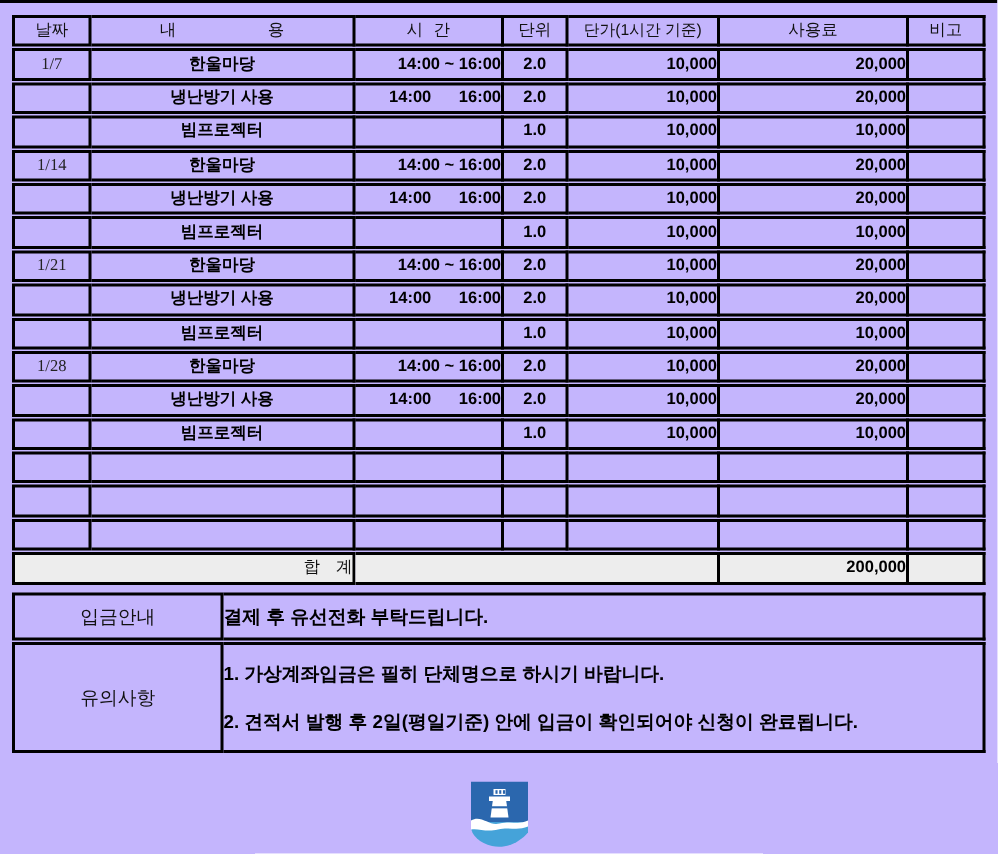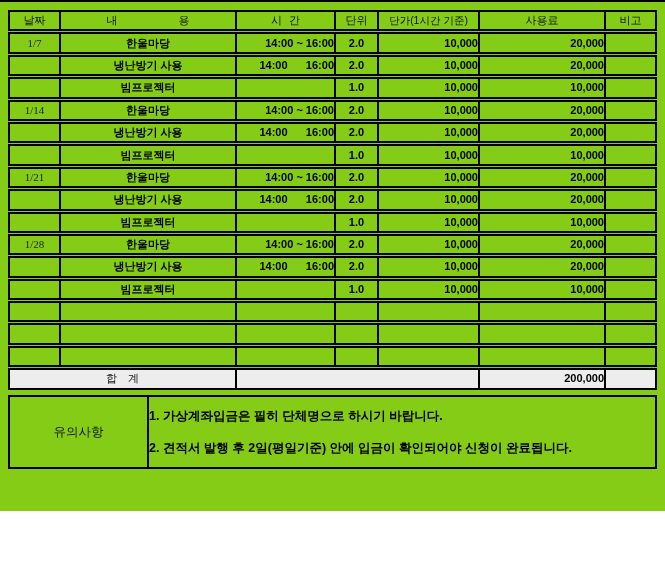--- a/index.html
+++ b/index.html
@@ -1,20 +1,20 @@
 <!DOCTYPE html>
 <html><head>
 <meta charset="utf-8">
 <style>
   * { box-sizing: border-box; margin: 0; padding: 0; }
   html,body { background:#fff; }
   .page {
     position: relative;
-    width: 665px; height: 511px;
-    background: #84cc16;
+    width: 665px; height: 569px;
+    background: #c4b5fd;
     font-family: "Liberation Sans", sans-serif;
     overflow: hidden;
   }
   .top-rule {
     position: absolute; left: 0; top: 0;
     width: 665px; height: 2px; background: #000;
   }
   
   table { border-collapse: separate; border-spacing: 0 1px; table-layout: fixed; }
   .fee-table {
@@ -38,21 +38,21 @@
   .fee-table th.h4 { font-size: 10.5px; }
   .fee-table th.h1 { word-spacing: 58px; }
   .fee-table th.h2 { word-spacing: 4px; }
   .c-date  { text-align: center; font-weight: 400; color: #222; font-family: Liberation Serif, serif; }
   .c-item  { text-align: center; font-weight: 700; color: #000; }
   .c-time  { text-align: right; font-weight: 700; color: #000; }
   .c-unit  { text-align: center; font-weight: 700; color: #000; }
   .c-price, .c-fee { text-align: right; font-weight: 700; color: #000; padding-right: 7px; }
   .c-note  {}
   .total-row td { background: #ededed; }
-  .total-label { text-align: center; font-weight: 400; color: #111; word-spacing: 8px; }
+  .total-label { text-align: right; font-weight: 400; color: #111; word-spacing: 8px; font-family: Liberation Serif, serif; }
   .total-fee   { text-align: right; font-weight: 700; padding-right: 7px; }
   
   .info-table {
     position: absolute; left: 8px; top: 394px;
     width: 649px;
   }
   .info-table td {
     border: 2px solid #000;
     padding: 0;
     vertical-align: middle;
@@ -246,20 +246,26 @@
         <td colspan="2" class="total-label">합 계</td>
         <td colspan="3"></td>
         <td class="total-fee">200,000</td>
         <td class="c-note"></td>
       </tr>
     </tfoot>
   </table>
 
   <table class="info-table">
     <tbody>
+        <tr class="r1">
+      <td class="info-label">입금안내</td>
+      <td class="info-content">
+        <div class="note-line">결제 후 유선전화 부탁드립니다.</div>
+      </td>
+    </tr>
     <tr class="r2">
       <td class="info-label">유의사항</td>
       <td class="info-content">
         <div class="note-line">1. 가상계좌입금은 필히 단체명으로 하시기 바랍니다.</div>
         <div class="note-line">2. 견적서 발행 후 2일(평일기준) 안에 입금이 확인되어야 신청이 완료됩니다.</div>
       </td>
     </tr>
   </tbody>
     </table>
 

